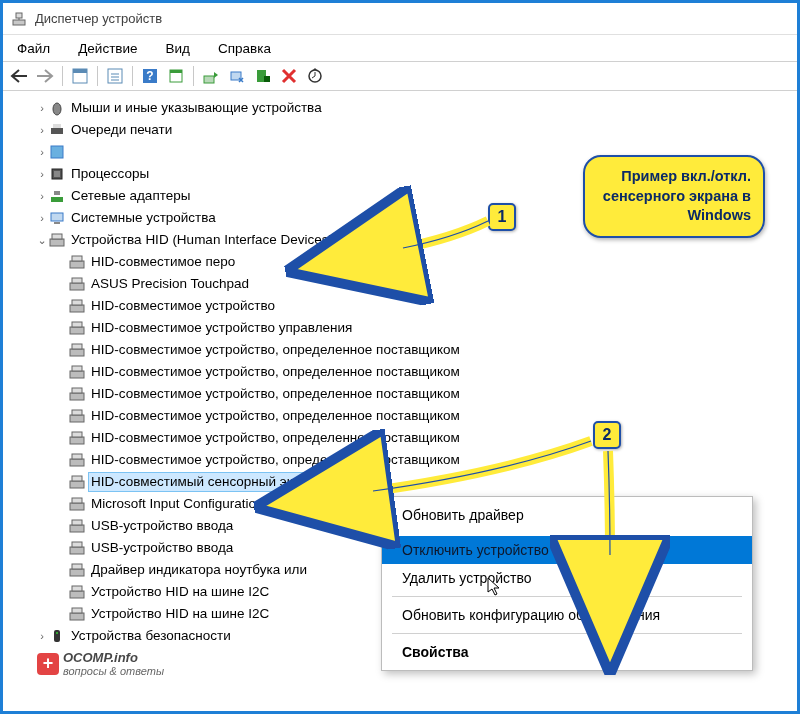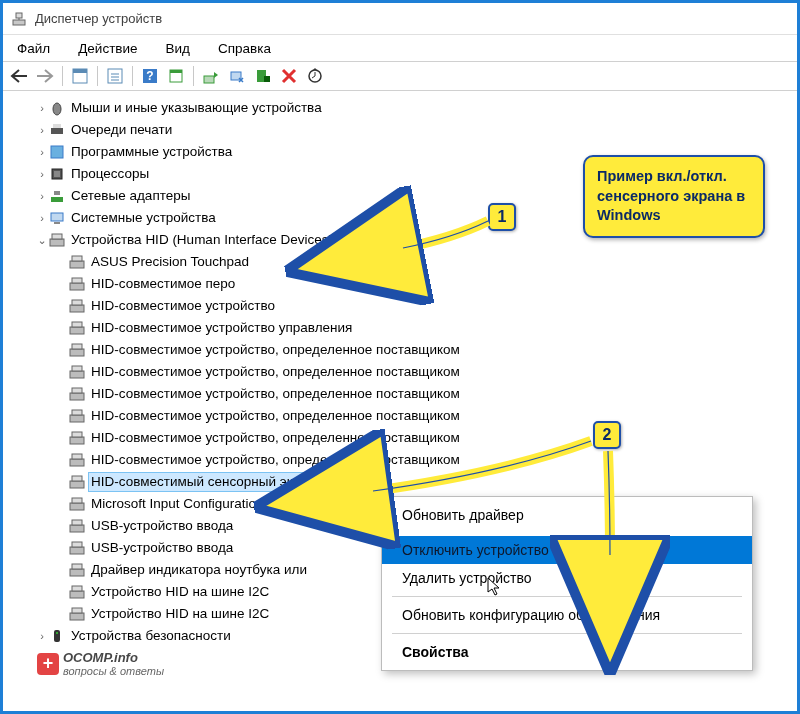--- a/index.html
+++ b/index.html
@@ -87,27 +87,28 @@
   .ctxitem { padding: 6px 20px; }
   .ctx-hl { background:#0078d7; color:#0f172a;margin-top:7px; }
   .ctxsep { height:1px; background:#d0d0d0; margin:4px 10px; }
   
   .callout {
     position:absolute;
     right: 32px; top: 152px;
     width: 182px;
     background:#ffeb3b;
     border:2px solid #1e4fa8;
-    border-radius:10px;
+    border-radius:18px;
     padding:10px 12px;
     font-weight:bold;
     font-size:14.5px;
     color:#0b2a66;
     line-height:1.35;
     box-shadow: 1px 2px 4px rgba(0,0,0,.3);
+    text-align: right;
   }
   .badge {
     position:absolute;
     width:28px; height:28px;
     background:#ffeb3b;
     border:2px solid #1e4fa8;
     border-radius:5px;
     display:flex; align-items:center; justify-content:center;
     font-weight:bold; font-size:16px; color:#0b2a66;
     box-shadow: 1px 1px 3px rgba(0,0,0,.3);
@@ -238,21 +239,20 @@
           <rect x="2" y="6" width="12" height="6" fill="#555"></rect>
           <rect x="4" y="2" width="8" height="4" fill="#ddd"></rect>
         </svg>
         <span>Очереди печати</span>
       </div>
     <div class="node indent0">
         <span class="exp">›</span>
         <svg class="dicon" viewBox="0 0 16 16">
           <rect x="2" y="2" width="12" height="12" fill="#6ab0e0" stroke="#3a7bc8"></rect>
         </svg>
-        <span>Программные устройства</span>
       </div>
     <div class="node indent0">
         <span class="exp">›</span>
         <svg class="dicon" viewBox="0 0 16 16">
           <rect x="3" y="3" width="10" height="10" fill="#555" stroke="#222"></rect>
           <rect x="5" y="5" width="6" height="6" fill="#888"></rect>
         </svg>
         <span>Процессоры</span>
       </div>
     <div class="node indent0">
@@ -278,28 +278,28 @@
           <rect x="3" y="2" width="10" height="5" fill="#dcdcdc" stroke="#666"></rect>
         </svg>
         <span>Устройства HID (Human Interface Devices)</span>
       </div>
 
     <div class="node indent1">
         <svg class="dicon" viewBox="0 0 16 16">
           <rect x="1" y="7" width="14" height="7" fill="#bcbcbc" stroke="#666"></rect>
           <rect x="3" y="2" width="10" height="5" fill="#dcdcdc" stroke="#666"></rect>
         </svg>
+        <span>HID-совместимое перо</span>
+      </div>
+    <div class="node indent1">
+        <svg class="dicon" viewBox="0 0 16 16">
+          <rect x="1" y="7" width="14" height="7" fill="#bcbcbc" stroke="#666"></rect>
+          <rect x="3" y="2" width="10" height="5" fill="#dcdcdc" stroke="#666"></rect>
+        </svg>
         <span>ASUS Precision Touchpad</span>
-      </div>
-    <div class="node indent1">
-        <svg class="dicon" viewBox="0 0 16 16">
-          <rect x="1" y="7" width="14" height="7" fill="#bcbcbc" stroke="#666"></rect>
-          <rect x="3" y="2" width="10" height="5" fill="#dcdcdc" stroke="#666"></rect>
-        </svg>
-        <span>HID-совместимое перо</span>
       </div>
     <div class="node indent1">
         <svg class="dicon" viewBox="0 0 16 16">
           <rect x="1" y="7" width="14" height="7" fill="#bcbcbc" stroke="#666"></rect>
           <rect x="3" y="2" width="10" height="5" fill="#dcdcdc" stroke="#666"></rect>
         </svg>
         <span>HID-совместимое устройство</span>
       </div>
     <div class="node indent1">
         <svg class="dicon" viewBox="0 0 16 16">

